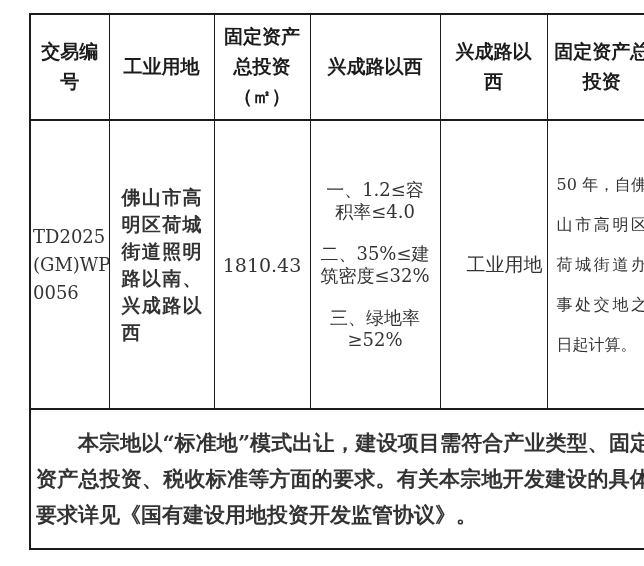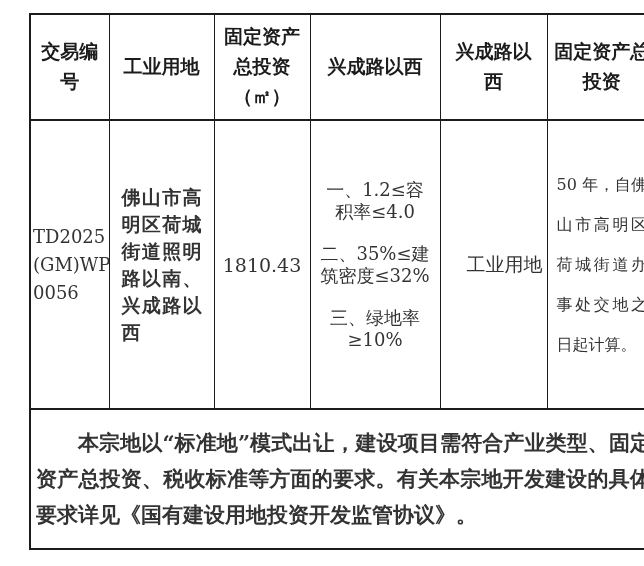--- a/index.html
+++ b/index.html
@@ -118,21 +118,21 @@
       </tr>
       <tr class="data-row">
         <td class="cell-id">TD2025
 (GM)WP
 0056</td>
         <td class="cell-location">佛山市高明区荷城街道照明路以南、兴成路以西</td>
         <td class="cell-area">1810.43</td>
         <td class="cell-planning">
           <p>一、1.2≤容积率≤4.0</p>
           <p>二、35%≤建筑密度≤32%</p>
-          <p>三、绿地率≥10%</p>
+          <p>三、绿地率≥52%</p>
         </td>
         <td class="cell-landuse">工业用地</td>
         <td class="cell-tenure">50 年，自佛山市高明区荷城街道办事处交地之日起计算。</td>
       </tr>
       <tr class="note-row">
         <td class="cell-note" colspan="6">本宗地以“标准地”模式出让，建设项目需符合产业类型、固定资产总投资、税收标准等方面的要求。有关本宗地开发建设的具体要求详见《国有建设用地投资开发监管协议》。</td>
       </tr>
     </tbody>
   </table>
 </div>

